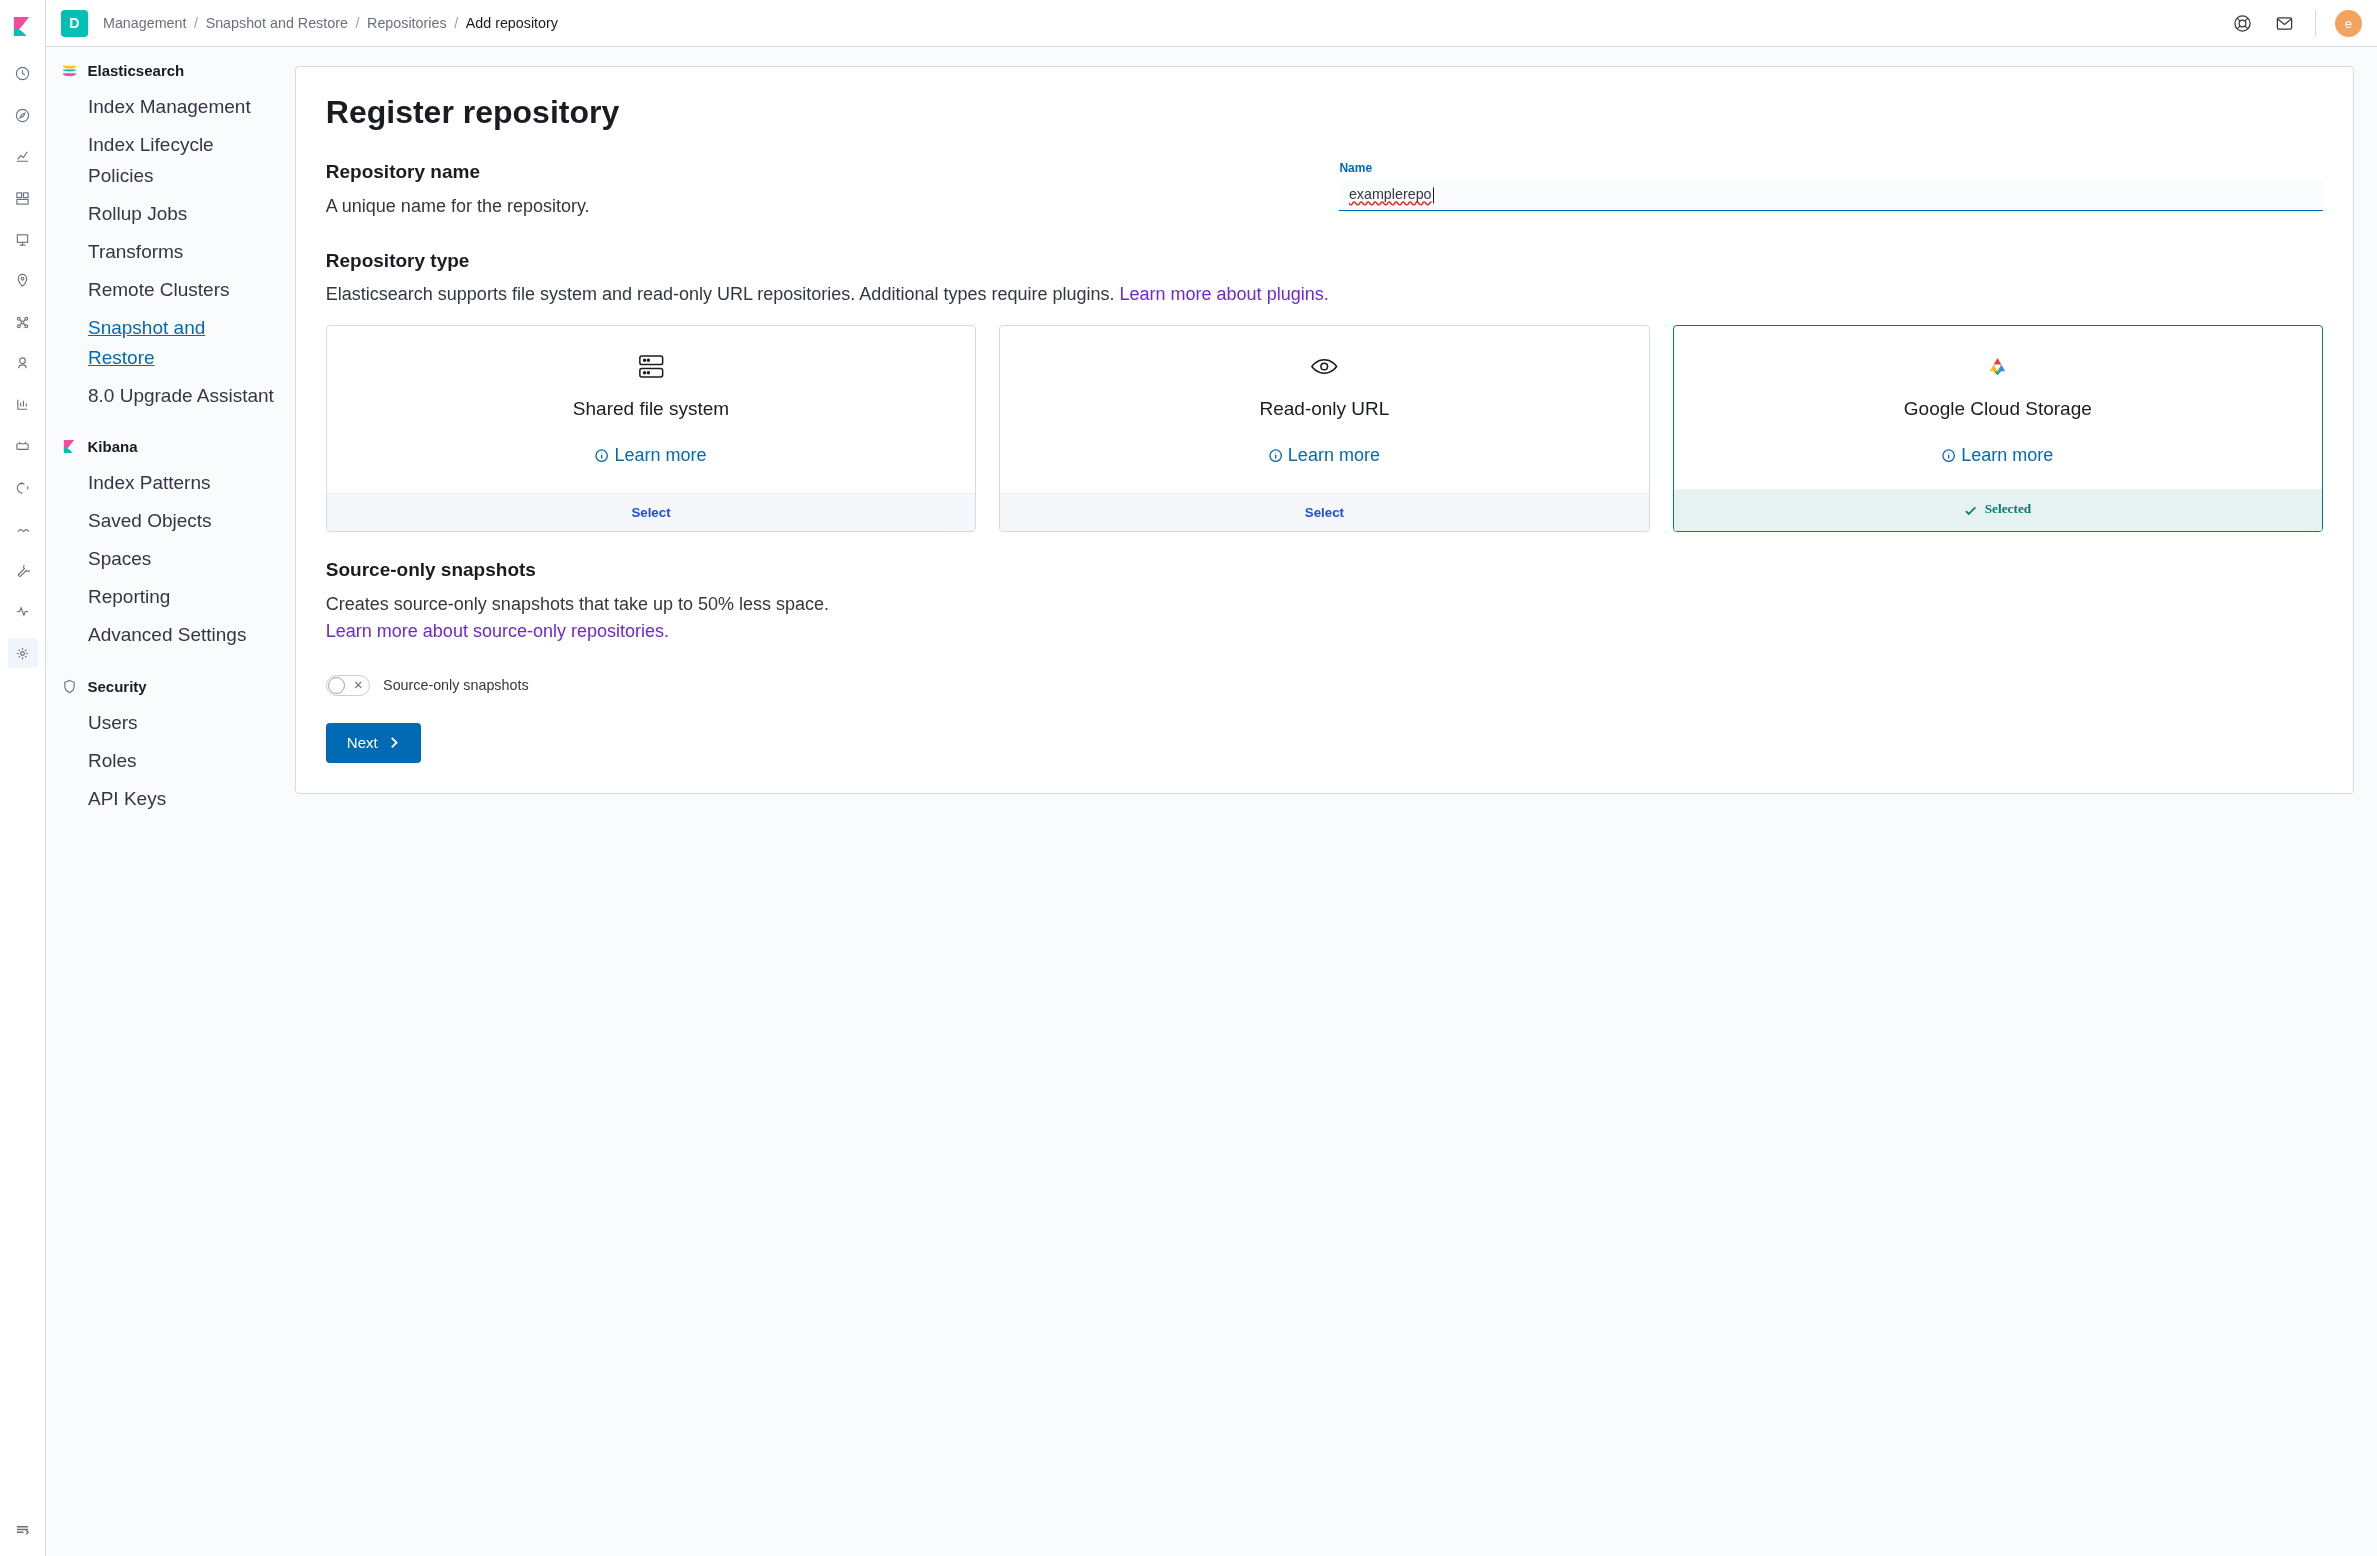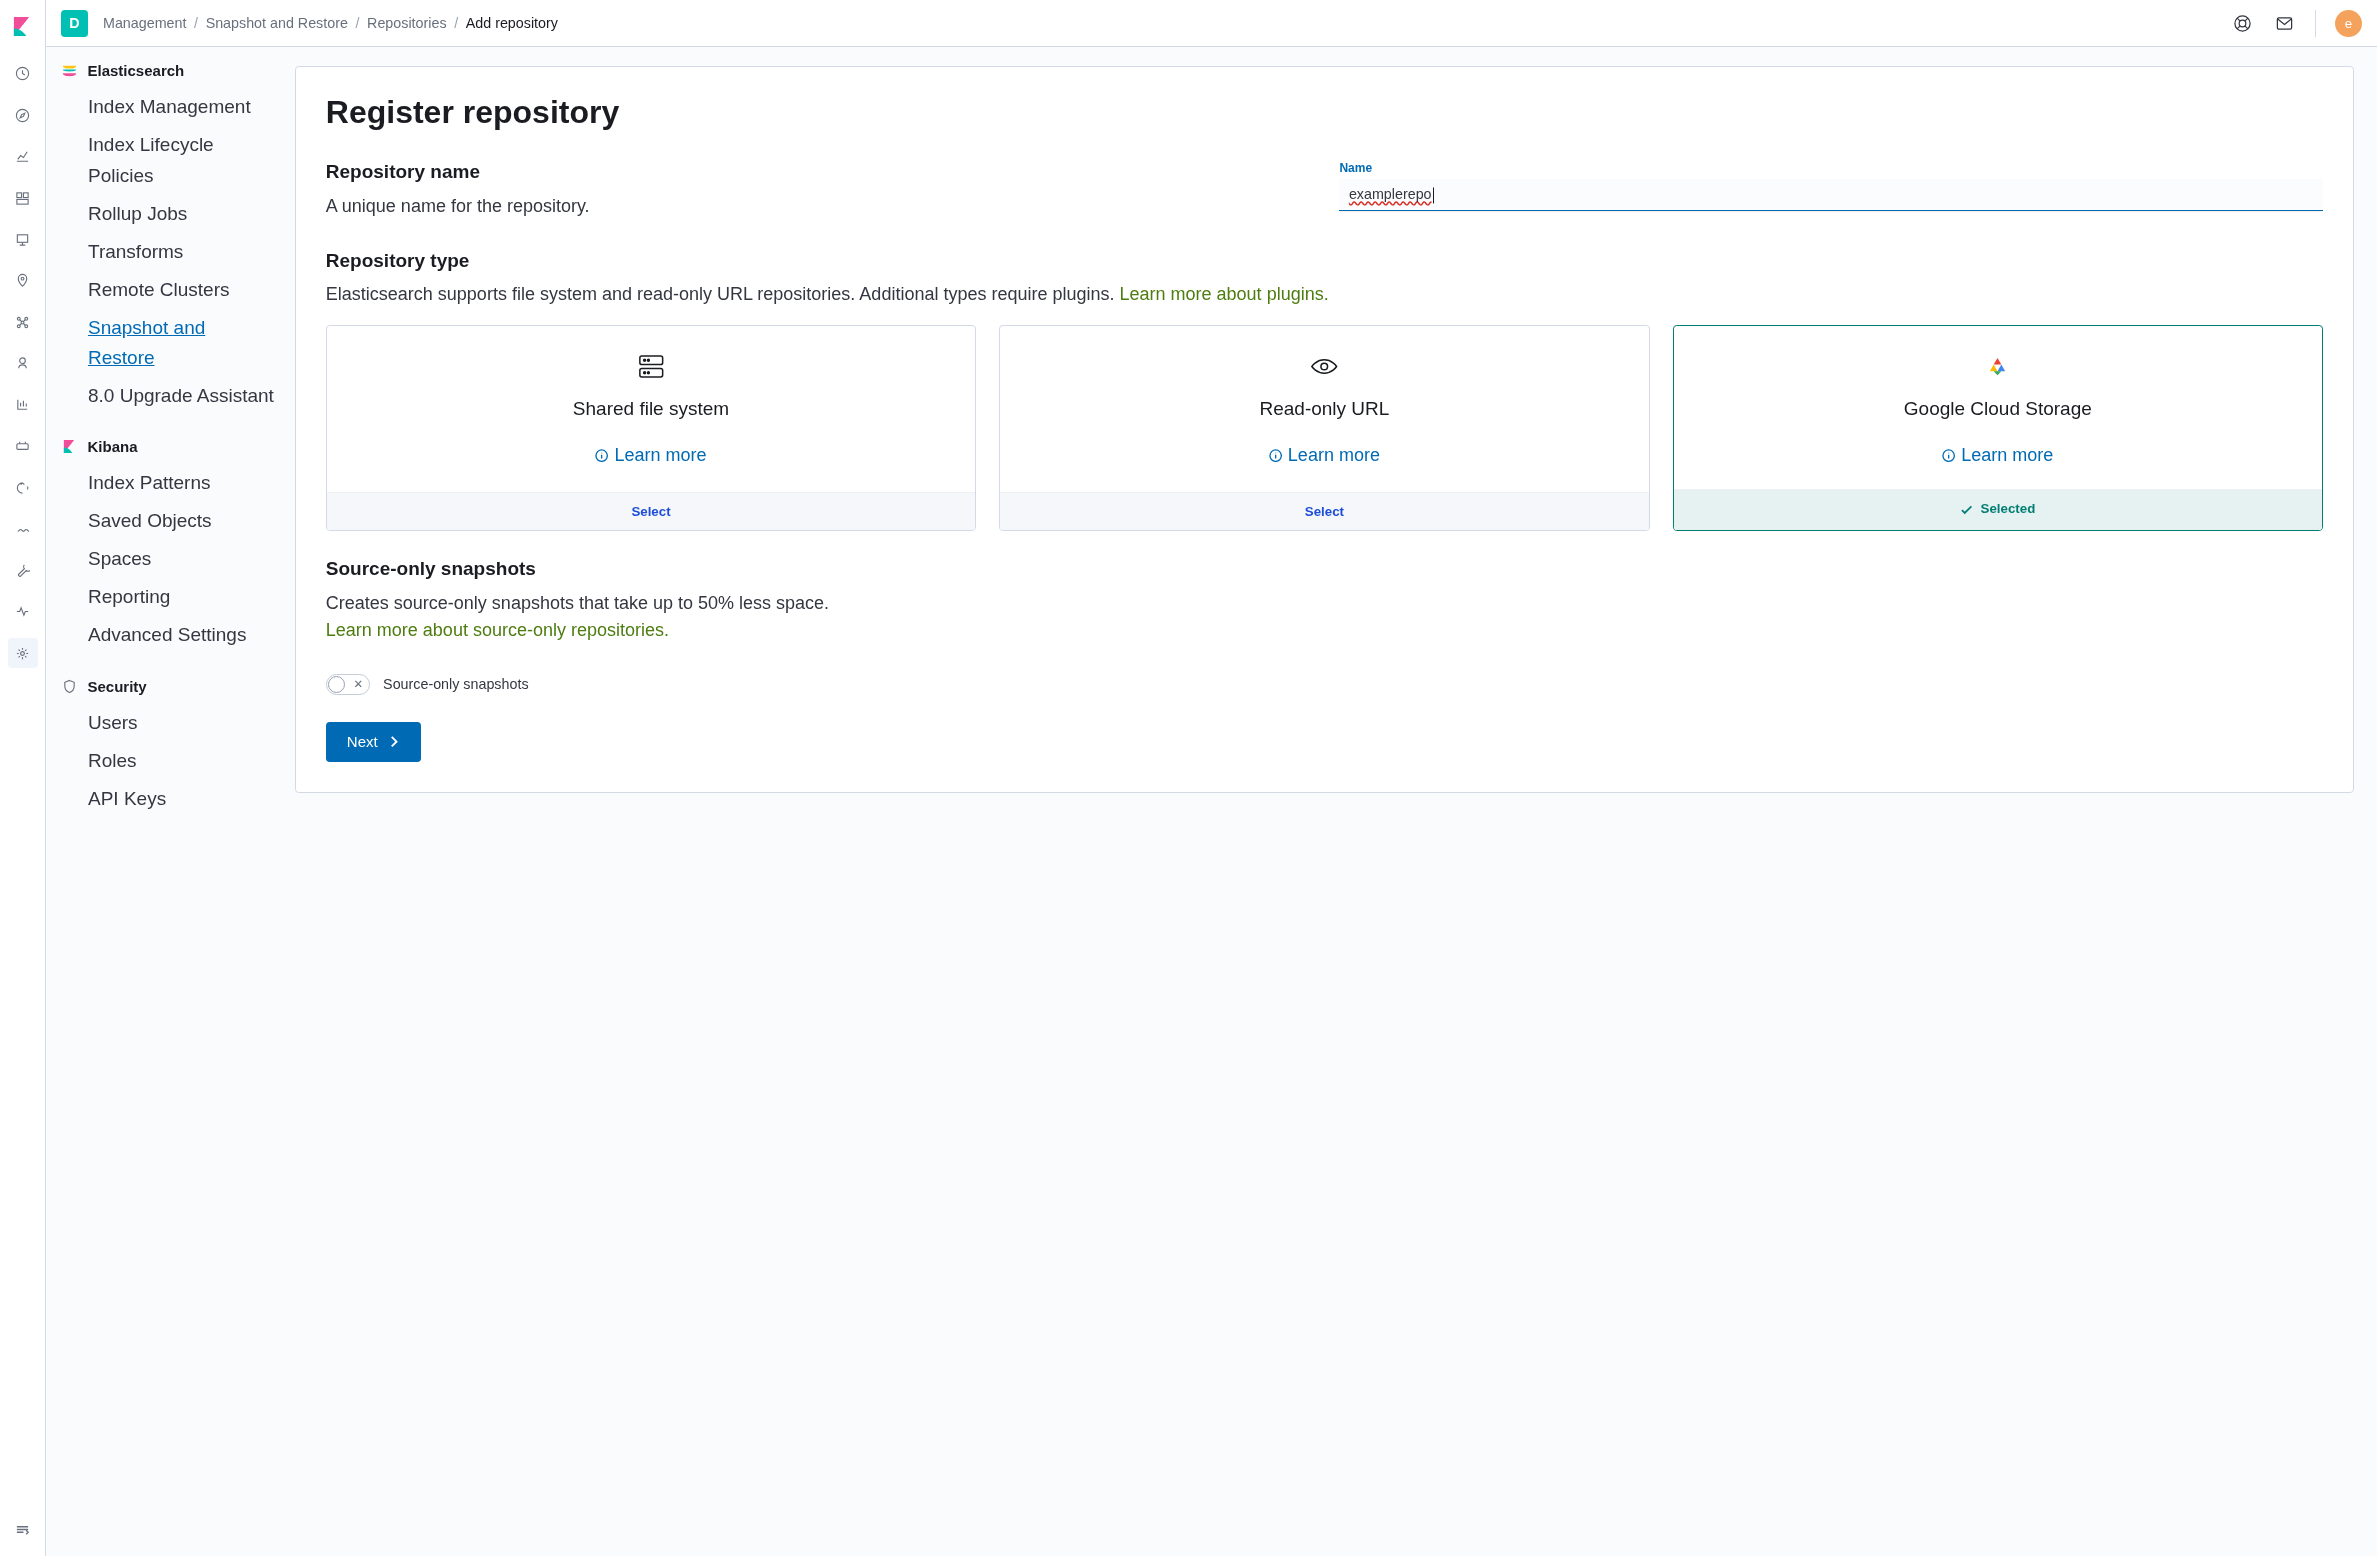--- a/index.html
+++ b/index.html
@@ -43,33 +43,33 @@
 
 .form-row { display: flex; gap: 30px; margin-bottom: 30px; }
 .form-left { flex: 1; }
 .form-right { flex: 1; }
 .section-title { font-size: 19px; font-weight: 700; color: #1a1c21; margin-bottom: 9.5px; }
 .section-desc { font-size: 18px; color: #343741; line-height: 1.5; }
 .field-label { font-size: 12px; color: #006bb4; font-weight: 600; margin-bottom: 3.8px; display: block; }
 .text-input { width: 100%; padding: 7.6px 9.5px; font-size: 14.3px; border: none; border-bottom: 1.9px solid #006bb4; background: #fbfcfd; box-shadow: 0 1px 1px -1px rgba(0,0,0,.1), 0 2.9px 1.9px -1.9px rgba(0,0,0,.06); outline: none; }
 .spellcheck-underline { text-decoration: underline wavy #d93025; text-decoration-skip-ink: none; }
 
-.link-text { color: #4d7c0f; cursor: pointer; }
+.link-text { color: #6d28d9; cursor: pointer; }
 
 
 .card-row { display: flex; gap: 23px; margin-top: 17px; margin-bottom: 27px; }
 .type-card { flex: 1; border: 1px solid #d3dae6; border-radius: 3.8px; overflow: hidden; display: flex; flex-direction: column; background: #fff; }
 .type-card.selected { border-color: #017d73; }
 .card-body { flex: 1; padding: 23px 15px 15px; text-align: center; }
 .card-icon { height: 34px; display: flex; align-items: center; justify-content: center; margin-bottom: 13.3px; color: #1a1c21; }
 .card-title { font-size: 19px; font-weight: 500; color: #1a1c21; margin-bottom: 23px; line-height: 1.35; }
 .card-learn { color: #006bb4; font-size: 18px; display: inline-flex; align-items: center; gap: 5.7px; cursor: pointer; margin-bottom: 7.6px; }
 .card-footer { background: #f5f7fa; padding: 11.4px; text-align: center; font-weight: 600; color: #1d4ed8; cursor: pointer; border-top: 1px solid #eef0f4; }
 .type-card.selected .card-footer { background: #e6f2f1; color: #017d73; }
-.selected-text { display: inline-flex; align-items: flex-end; gap: 7px; }
+.selected-text { display: inline-flex; align-items: flex-end; gap: 7px; font-family: Liberation Serif, serif; }
 
 
 .toggle-row { display: flex; align-items: center; gap: 13.3px; }
 .toggle { width: 44px; height: 21px; border: 1px solid #c5cdd8; border-radius: 10.5px; background: #fff; position: relative; cursor: pointer; display: flex; align-items: center; }
 .toggle-knob { width: 17px; height: 17px; border-radius: 50%; border: 1px solid #98a2b3; background: #fff; position: absolute; left: 1px; }
 .toggle-x { position: absolute; right: 5.7px; font-size: 11.4px; color: #69707d; }
 .toggle-label { font-size: 14.3px; }
 
 
 .primary-btn { margin-top: 27px; background: #006bb4; color: #fff; border: none; padding: 11.4px 21px; font-size: 15px; border-radius: 3.8px; cursor: pointer; display: inline-flex; align-items: center; gap: 9.5px; font-weight: 500; }

